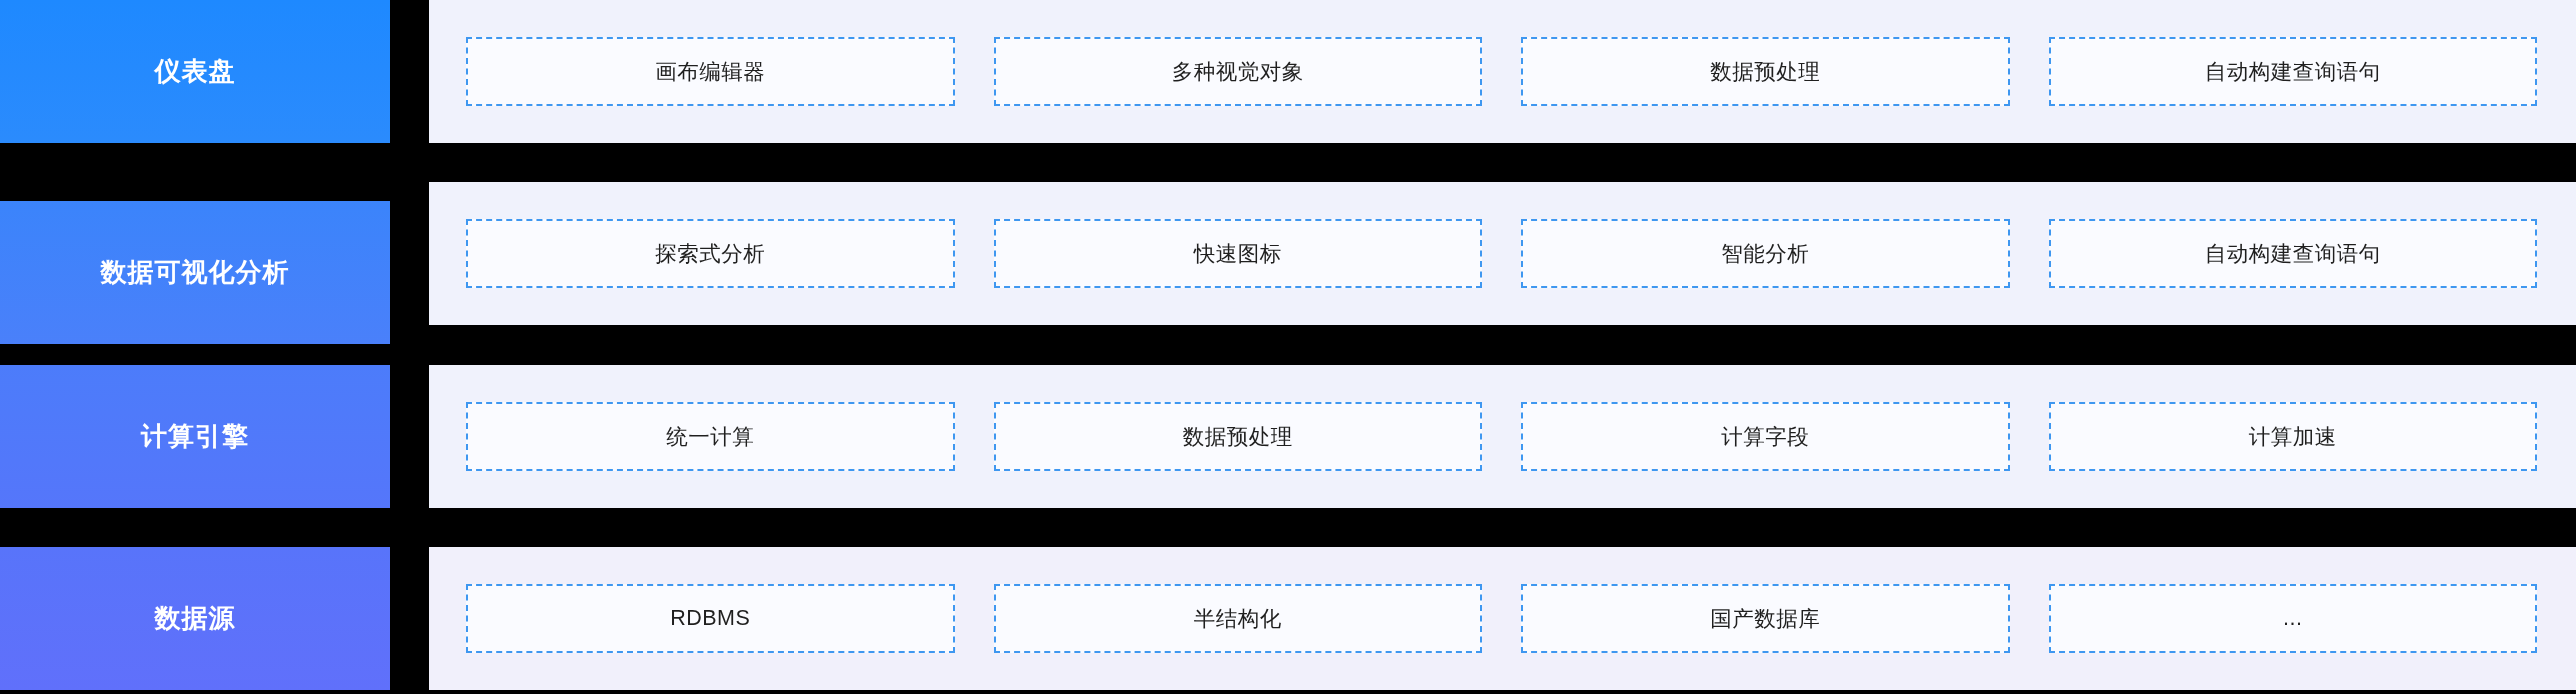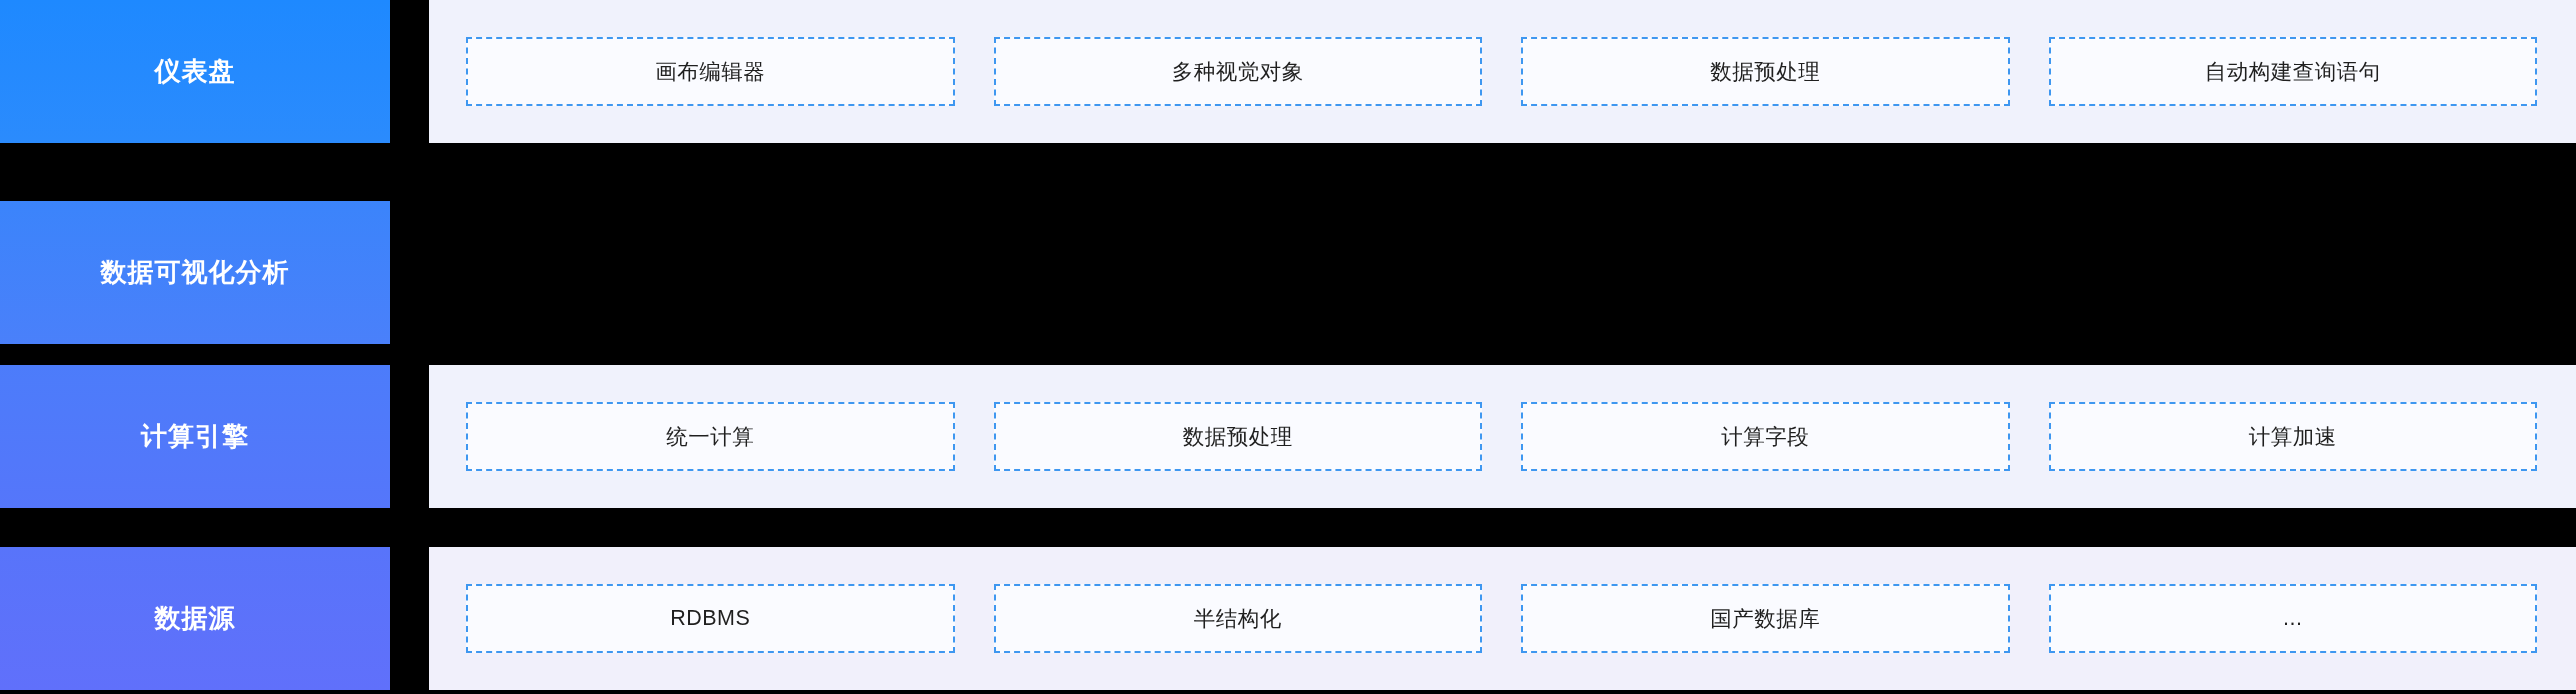--- a/index.html
+++ b/index.html
@@ -122,20 +122,29 @@
       <div class="box-gap"></div>
       <div class="feature-box">自动构建查询语句</div>
     </div>
   </div>
 
   <div class="layer-row row-1">
     <div class="layer-label">
       <span>数据可视化分析</span>
     </div>
     <div class="label-gap"></div>
+    <div class="layer-panel">
+      <div class="feature-box">探索式分析</div>
+      <div class="box-gap"></div>
+      <div class="feature-box">快速图标</div>
+      <div class="box-gap"></div>
+      <div class="feature-box">智能分析</div>
+      <div class="box-gap"></div>
+      <div class="feature-box">自动构建查询语句</div>
+    </div>
   </div>
 
   <div class="layer-row row-3">
     <div class="layer-label">
       <span>数据源</span>
     </div>
     <div class="label-gap"></div>
     <div class="layer-panel">
       <div class="feature-box">RDBMS</div>
       <div class="box-gap"></div>

